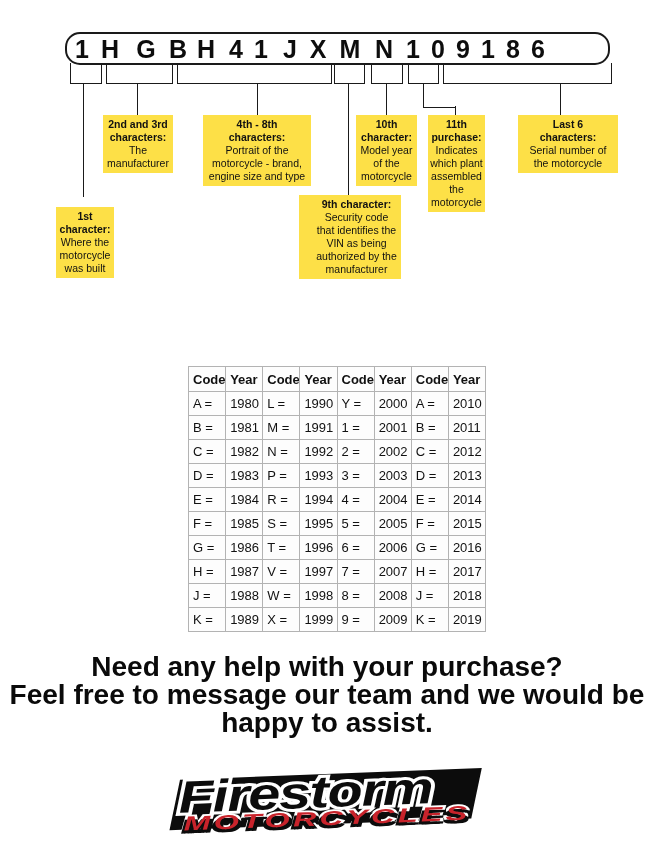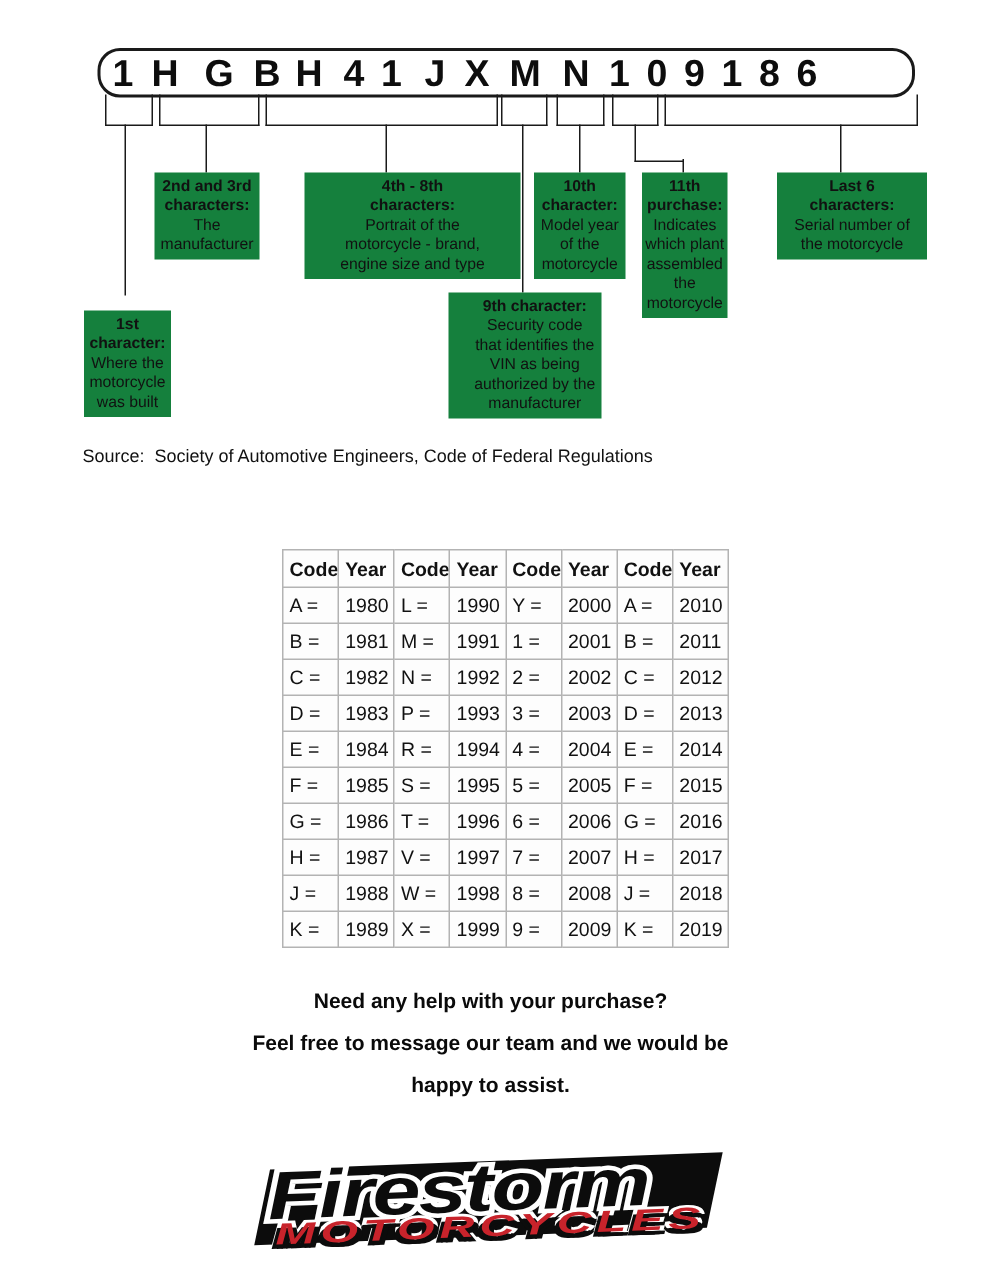--- a/index.html
+++ b/index.html
@@ -13,37 +13,37 @@
               font-weight:bold; font-size:25px; line-height:30px; color:#0d0d0d; }
 
   
   .bracket { position:absolute; top:63px; height:20px;
              border-left:1px solid #1a1a1a; border-right:1px solid #1a1a1a;
              border-bottom:1px solid #1a1a1a; }
   .vline { position:absolute; width:1px; background:#1a1a1a; }
   .elbow { position:absolute; border-left:1px solid #1a1a1a; border-bottom:1px solid #1a1a1a; }
 
   
-  .note-box { position:absolute; background:#15803d; font-size:10.5px; line-height:13px;
+  .note-box { position:absolute; background:#fde047; font-size:10.5px; line-height:13px;
               text-align:center; padding:3px 1px; box-sizing:border-box; }
   .note-title { font-weight:bold; white-space:pre-line; }
   .note-body { white-space:pre-line; }
 
   .source-note { position:absolute; left:55px; top:297px; font-size:12px; color:#111; white-space:pre; }
 
   
   .year-table { position:absolute; left:188px; top:366px; width:298px;
                 border-collapse:collapse; table-layout:fixed; background:#fdfdfd; }
   .year-table th, .year-table td { border:1px solid #b3b3b3; font-size:13px;
                 padding:0 0 0 4px; height:23px; text-align:left; color:#111;
                 overflow:hidden; white-space:nowrap; }
   .year-table th { font-weight:bold; height:24px; }
 
   .help-text { position:absolute; left:0; top:653px; width:654px; text-align:center;
-               font-size:14px; font-weight:bold; line-height:28px; color:#0a0a0a;
+               font-size:28px; font-weight:bold; line-height:28px; color:#0a0a0a;
                white-space:pre-line; }
 
   
   .logo { position:absolute; left:157px; top:766px; width:345px; height:85px;
           transform:rotate(-2.2deg); }
   .logo-banner { position:absolute; left:18px; top:8px; width:302px; height:50px;
                  background:#0c0c0c; transform:skewX(-14deg); }
   .logo-main { position:absolute; left:22px; top:0; font-size:45px; font-weight:bold;
                font-style:italic; color:#0c0c0c; -webkit-text-stroke:6px #fff;
                paint-order:stroke fill; transform:scaleX(1.28); transform-origin:left center;
@@ -103,21 +103,21 @@
       <div class="note-body">Where the
 motorcycle
 was built</div>
     </div>
     <div class="note-box" style="left:103px;top:115px;width:70px;">
       <div class="note-title">2nd and 3rd
 characters:</div>
       <div class="note-body">The
 manufacturer</div>
     </div>
-    <div class="note-box" style="left:203px;top:115px;width:144px;">
+    <div class="note-box" style="left:203px;top:115px;width:108px;">
       <div class="note-title">4th - 8th
 characters:</div>
       <div class="note-body">Portrait of the
 motorcycle - brand,
 engine size and type</div>
     </div>
     <div class="note-box" style="left:299px;top:195px;width:102px;padding-left:14px;">
       <div class="note-title">9th character:</div>
       <div class="note-body">Security code
 that identifies the
@@ -142,21 +142,20 @@
 motorcycle</div>
     </div>
     <div class="note-box" style="left:518px;top:115px;width:100px;">
       <div class="note-title">Last 6
 characters:</div>
       <div class="note-body">Serial number of
 the motorcycle</div>
     </div>
   </div>
 
-  <div class="source-note">Source:  Society of Automotive Engineers, Code of Federal Regulations</div>
 
   <table class="year-table">
     <thead>
         <tr id="yt-head">
           <th>Code</th>
           <th>Year</th>
           <th>Code</th>
           <th>Year</th>
           <th>Code</th>
           <th>Year</th>

